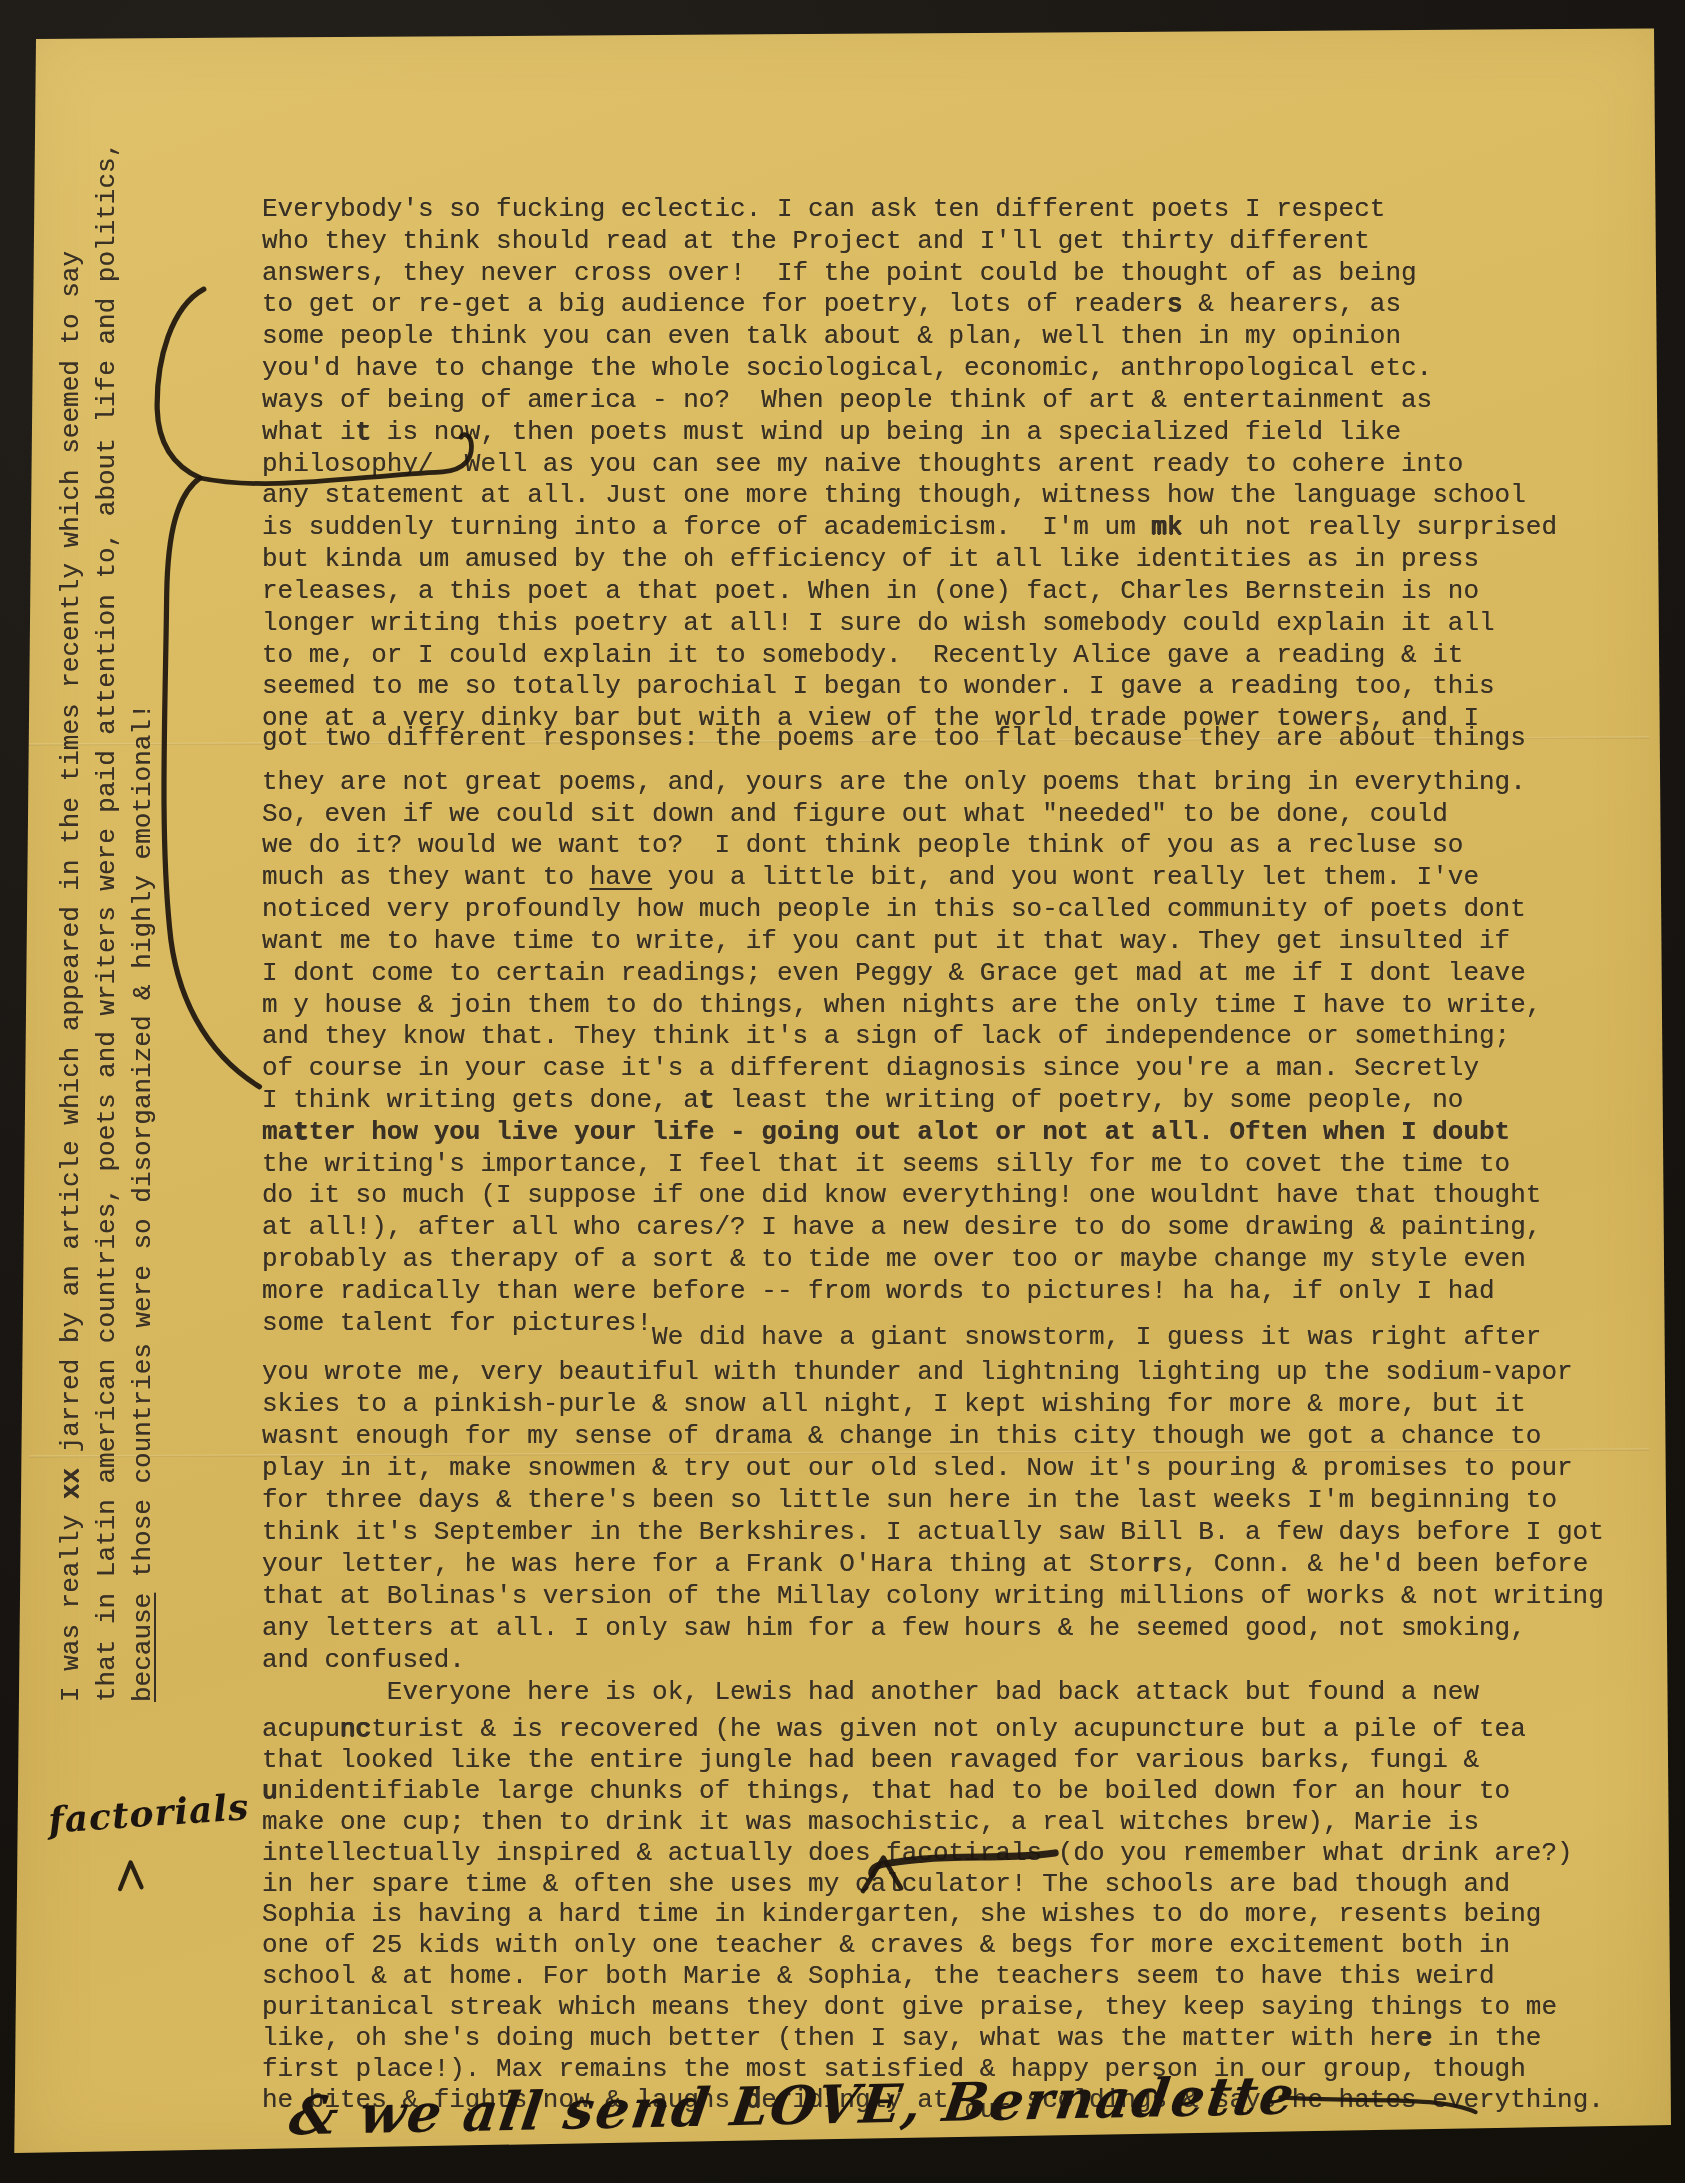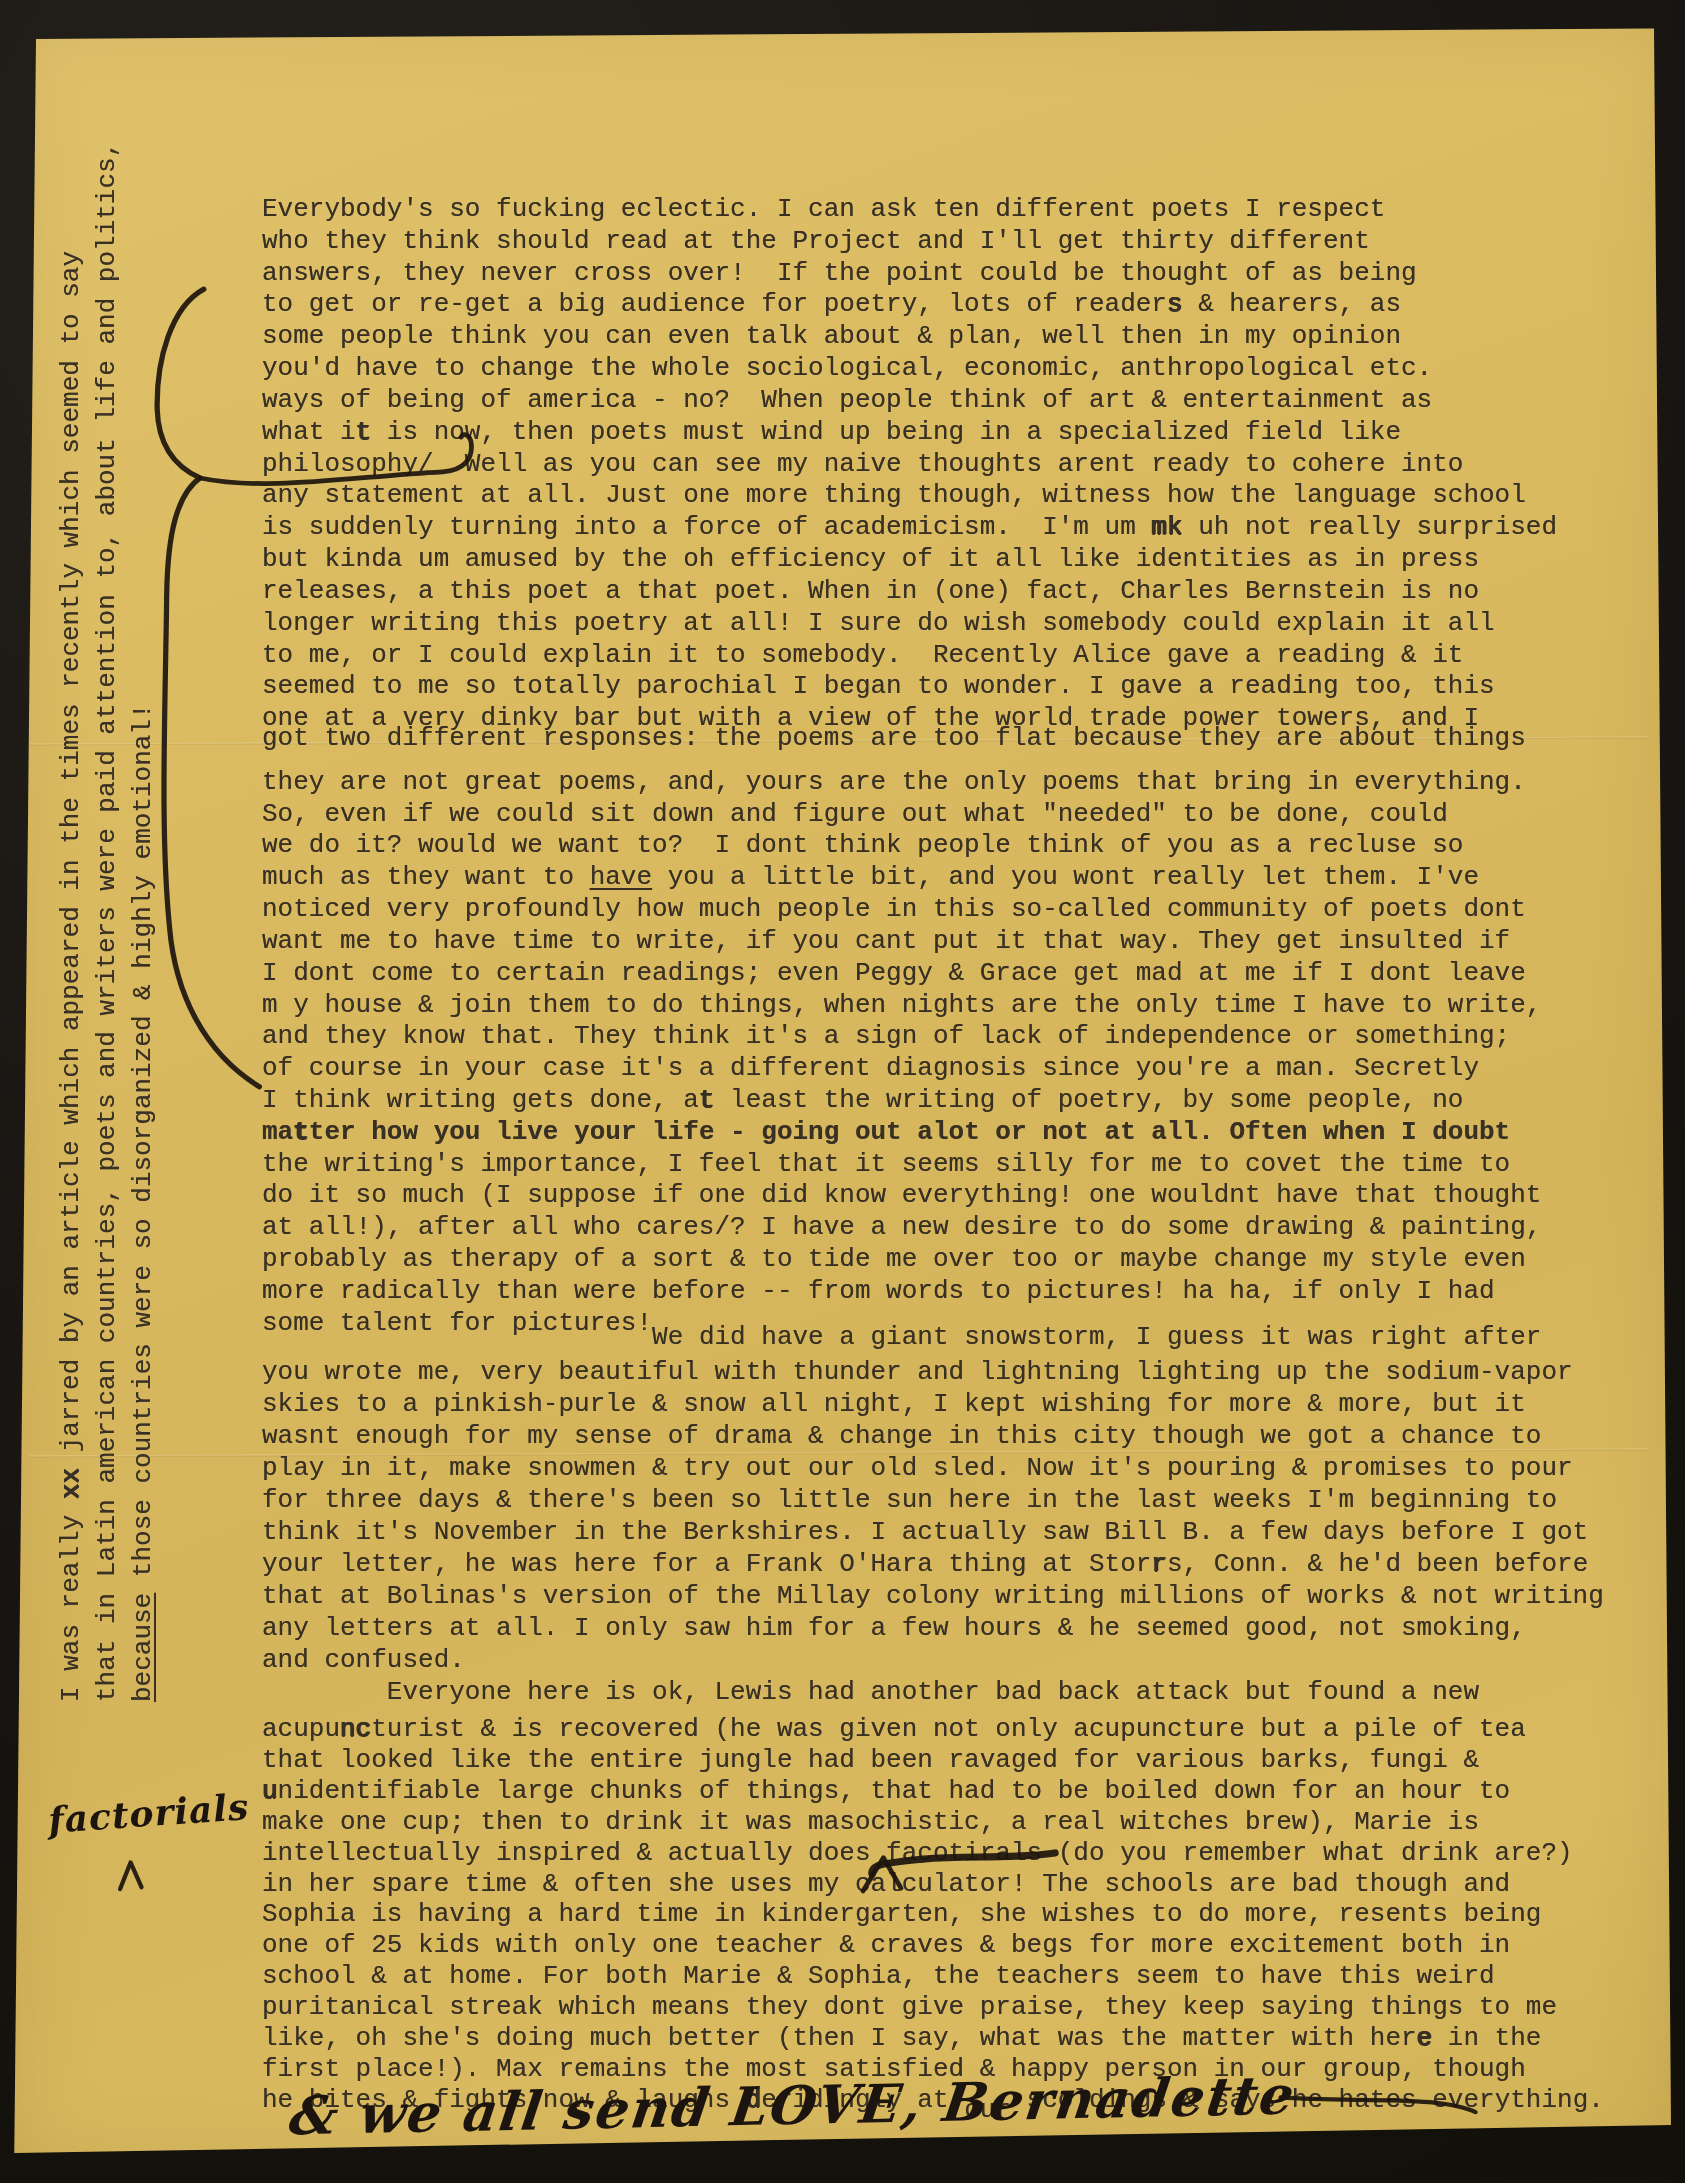--- a/index.html
+++ b/index.html
@@ -80,21 +80,21 @@
       <div class="row" style="top: 1181px;">do it so much (I suppose if one did know everything! one wouldnt have that thought</div>
       <div class="row" style="top: 1213px;">at all!), after all who cares/? I have a new desire to do some drawing &amp; painting,</div>
       <div class="row" style="top: 1245px;">probably as therapy of a sort &amp; to tide me over too or maybe change my style even</div>
       <div class="row" style="top: 1277px;">more radically than were before -- from words to pictures! ha ha, if only I had</div>
       <div class="row" style="top: 1309px;"><span>some talent for pictures!</span><span class="drop">We did have a giant snowstorm, I guess it was right after</span></div>
       <div class="row" style="top: 1358px;">you wrote me, very beautiful with thunder and lightning lighting up the sodium-vapor</div>
       <div class="row" style="top: 1390px;">skies to a pinkish-purle &amp; snow all night, I kept wishing for more &amp; more, but it</div>
       <div class="row" style="top: 1422px;">wasnt enough for my sense of drama &amp; change in this city though we got a chance to</div>
       <div class="row" style="top: 1454px;">play in it, make snowmen &amp; try out our old sled. Now it's pouring &amp; promises to pour</div>
       <div class="row" style="top: 1486px;">for three days &amp; there's been so little sun here in the last weeks I'm beginning to</div>
-      <div class="row" style="top: 1518px;">think it's November in the Berkshires. I actually saw Bill B. a few days before I got</div>
+      <div class="row" style="top: 1518px;">think it's September in the Berkshires. I actually saw Bill B. a few days before I got</div>
       <div class="row" style="top: 1550px;"><span>your letter, he was here for a Frank O'Hara thing at Stor</span><span class="ov">r</span><span>s, Conn. &amp; he'd been before</span></div>
       <div class="row" style="top: 1582px;">that at Bolinas's version of the Millay colony writing millions of works &amp; not writing</div>
       <div class="row" style="top: 1614px;">any letters at all. I only saw him for a few hours &amp; he seemed good, not smoking,</div>
       <div class="row" style="top: 1646px;">and confused.</div>
       <div class="row" style="top: 1678px;">        Everyone here is ok, Lewis had another bad back attack but found a new</div>
       <div class="row" style="top: 1715px;"><span>acupu</span><span class="ov">nc</span><span>turist &amp; is recovered (he was given not only acupuncture but a pile of tea</span></div>
       <div class="row" style="top: 1746px;">that looked like the entire jungle had been ravaged for various barks, fungi &amp;</div>
       <div class="row" style="top: 1777px;"><span class="ov">u</span><span>nidentifiable large chunks of things, that had to be boiled down for an hour to</span></div>
       <div class="row" style="top: 1808px;">make one cup; then to drink it was masochistic, a real witches brew), Marie is</div>
       <div class="row" style="top: 1839px;"><span>intellectually inspired &amp; actually does </span><span class="hs">facotirals</span><span> (do you remember what drink are?)</span></div>

